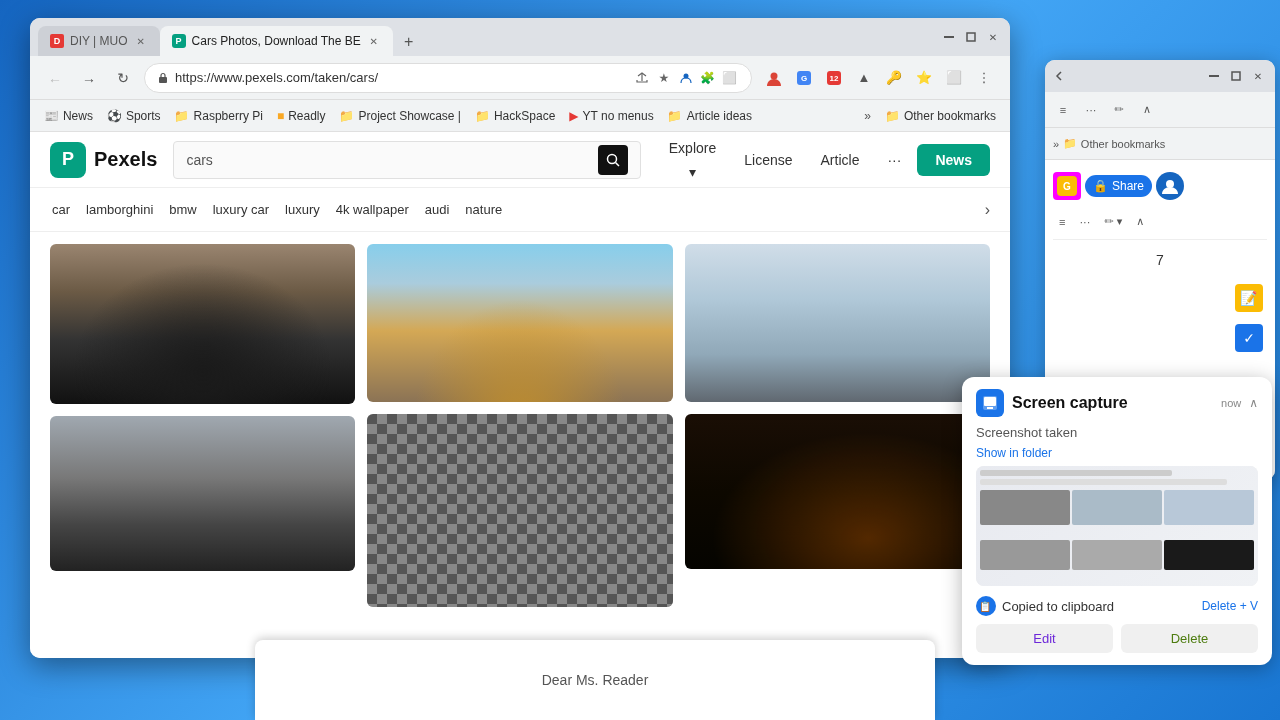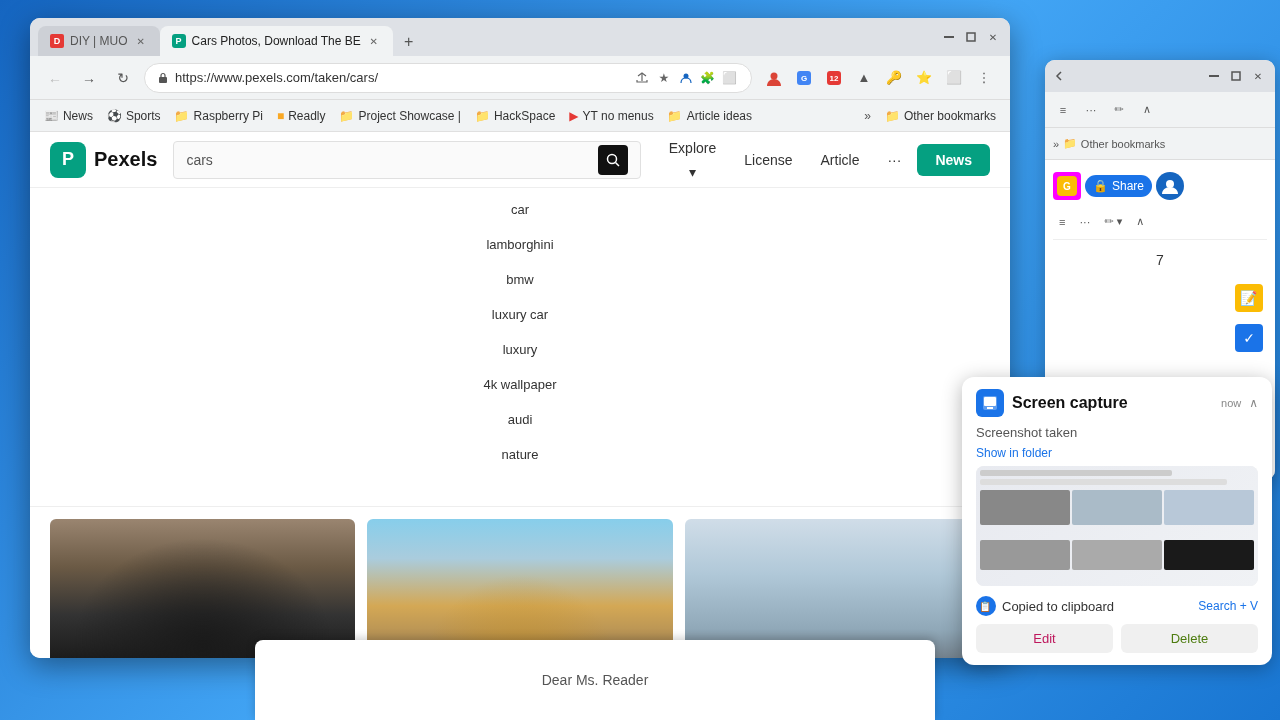--- a/index.html
+++ b/index.html
@@ -359,21 +359,20 @@
     }
 
     
     .search-tags {
       display: flex;
       align-items: center;
       padding: 10px 20px;
       gap: 12px;
       border-bottom: 1px solid #eee;
       overflow: hidden;
-      flex-direction: column;
     }
 
     .search-tag {
       font-size: 13px;
       color: #333;
       cursor: pointer;
       white-space: nowrap;
       padding: 4px 2px;
     }
 
@@ -629,21 +628,21 @@
       border-radius: 6px;
       font-size: 13px;
       font-weight: 500;
       text-align: center;
       cursor: pointer;
       border: none;
     }
 
     .notif-btn-edit {
       background: #f0f0f0;
-      color: #be185d;
+      color: #6d28d9;
     }
 
     .notif-btn-delete {
       background: #f0f0f0;
       color: #4d7c0f;
     }
 
     
     .bottom-doc {
       position: absolute;
@@ -1026,21 +1025,21 @@
           <div class="preview-cell" style="background:#1a1a1a;height:30px;border-radius:2px;"></div>
         </div>
       </div>
     </div>
 
     <div class="notif-actions">
       <div class="notif-clipboard">
         <div class="clipboard-icon">📋</div>
         <span>Copied to clipboard</span>
       </div>
-      <span class="notif-shortcut">Search + V</span>
+      <span class="notif-shortcut">Delete + V</span>
     </div>
 
     <div class="notif-footer">
       <button class="notif-btn notif-btn-edit">Edit</button>
       <button class="notif-btn notif-btn-delete">Delete</button>
     </div>
   </div>
 
   <div class="bottom-doc">
     <span>Dear Ms. Reader</span>

